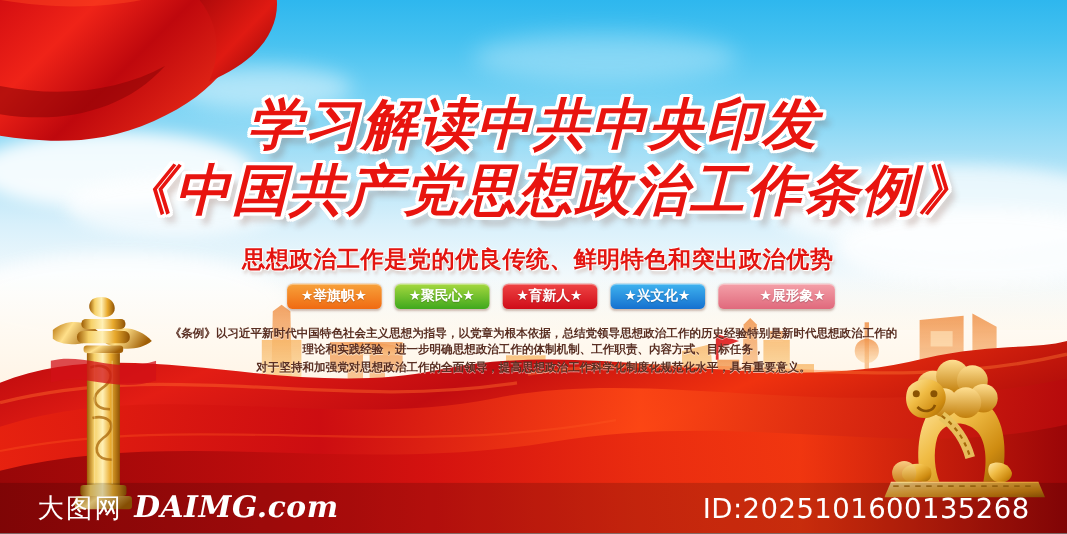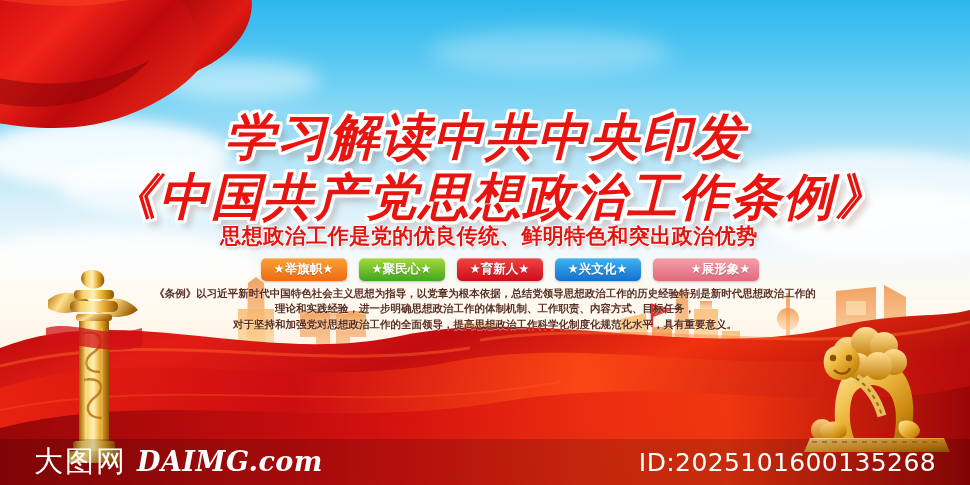--- a/index.html
+++ b/index.html
@@ -62,21 +62,20 @@
     letter-spacing:2px;
     line-height:1;
     color:#e8140f;
     -webkit-text-stroke:0px;
     text-shadow:
       3px 0 0 #fff, -3px 0 0 #fff, 0 3px 0 #fff, 0 -3px 0 #fff,
       2px 2px 0 #fff, -2px 2px 0 #fff, 2px -2px 0 #fff, -2px -2px 0 #fff,
       3px 2px 0 #fff, -3px 2px 0 #fff, 3px -2px 0 #fff, -3px -2px 0 #fff,
       2px 3px 0 #fff, -2px 3px 0 #fff, 2px -3px 0 #fff, -2px -3px 0 #fff,
       6px 7px 6px rgba(120,60,40,.30);
-    margin-top: 24px;
   }
   .t1{font-size:50px;}
   .t2{font-size:50px;margin-top:10px;margin-left:24px;}
 
   .subtitle{
     position:absolute;left:4px;top:222px;width:100%;text-align:center;
     font-family:"DejaVu Sans","Liberation Sans",sans-serif;
     font-weight:bold;font-size:21px;letter-spacing:.5px;
     color:#e31510;
     text-shadow:1px 1px 0 rgba(255,255,255,.95), -1px 0 0 rgba(255,255,255,.8), 0 -1px 0 rgba(255,255,255,.8), 2px 3px 3px rgba(150,70,40,.25);
@@ -91,38 +90,38 @@
     display:flex;align-items:center;justify-content:center;
     color:#fff;font-weight:bold;font-size:12.5px;letter-spacing:0px;
     font-family:"DejaVu Sans","Liberation Sans",sans-serif;
     padding:0 9px;
     box-shadow:0 1px 2px rgba(100,40,20,.3), inset 0 1px 0 rgba(255,255,255,.35);
     text-shadow:0 1px 1px rgba(0,0,0,.22);
     white-space:nowrap;
   }
 
   .para{
-    position:absolute;left:0;top:286px;width:100%;text-align:center;
+    position:absolute;left:0;top:296px;width:100%;text-align:center;
     color:#5a2f22;
     font-family:"DejaVu Sans","Liberation Sans",sans-serif;
     font-size:10.5px;line-height:15.3px;font-weight:bold;
   }
   .para div{ text-shadow:0 1px 0 rgba(255,255,255,.55); }
 
   
   .wmbar{
     position:absolute;left:0;bottom:0;width:100%;height:46px;
     background:rgba(0,0,0,.16);
     display:flex;align-items:center;justify-content:space-between;
     padding:0 34px;
   }
   .wm-left{display:flex;align-items:baseline;gap:10px;color:#fff;}
   .wm-cn{
     font-family:"DejaVu Sans","Liberation Sans",sans-serif;
-    font-size:29px;font-weight:normal;letter-spacing:2px;text-align:center;
+    font-size:24px;font-weight:normal;letter-spacing:2px;text-align:center;
   }
   .wm-en{
     font-family:"DejaVu Serif","Liberation Serif",serif;
     font-size:27px;font-weight:bold;font-style:italic;letter-spacing:.5px;
   }
   .wm-id{
     color:#fff;font-family:"DejaVu Sans","Liberation Sans",sans-serif;
     font-size:25px;letter-spacing:.4px;margin-left:32px;
   }
 </style>

